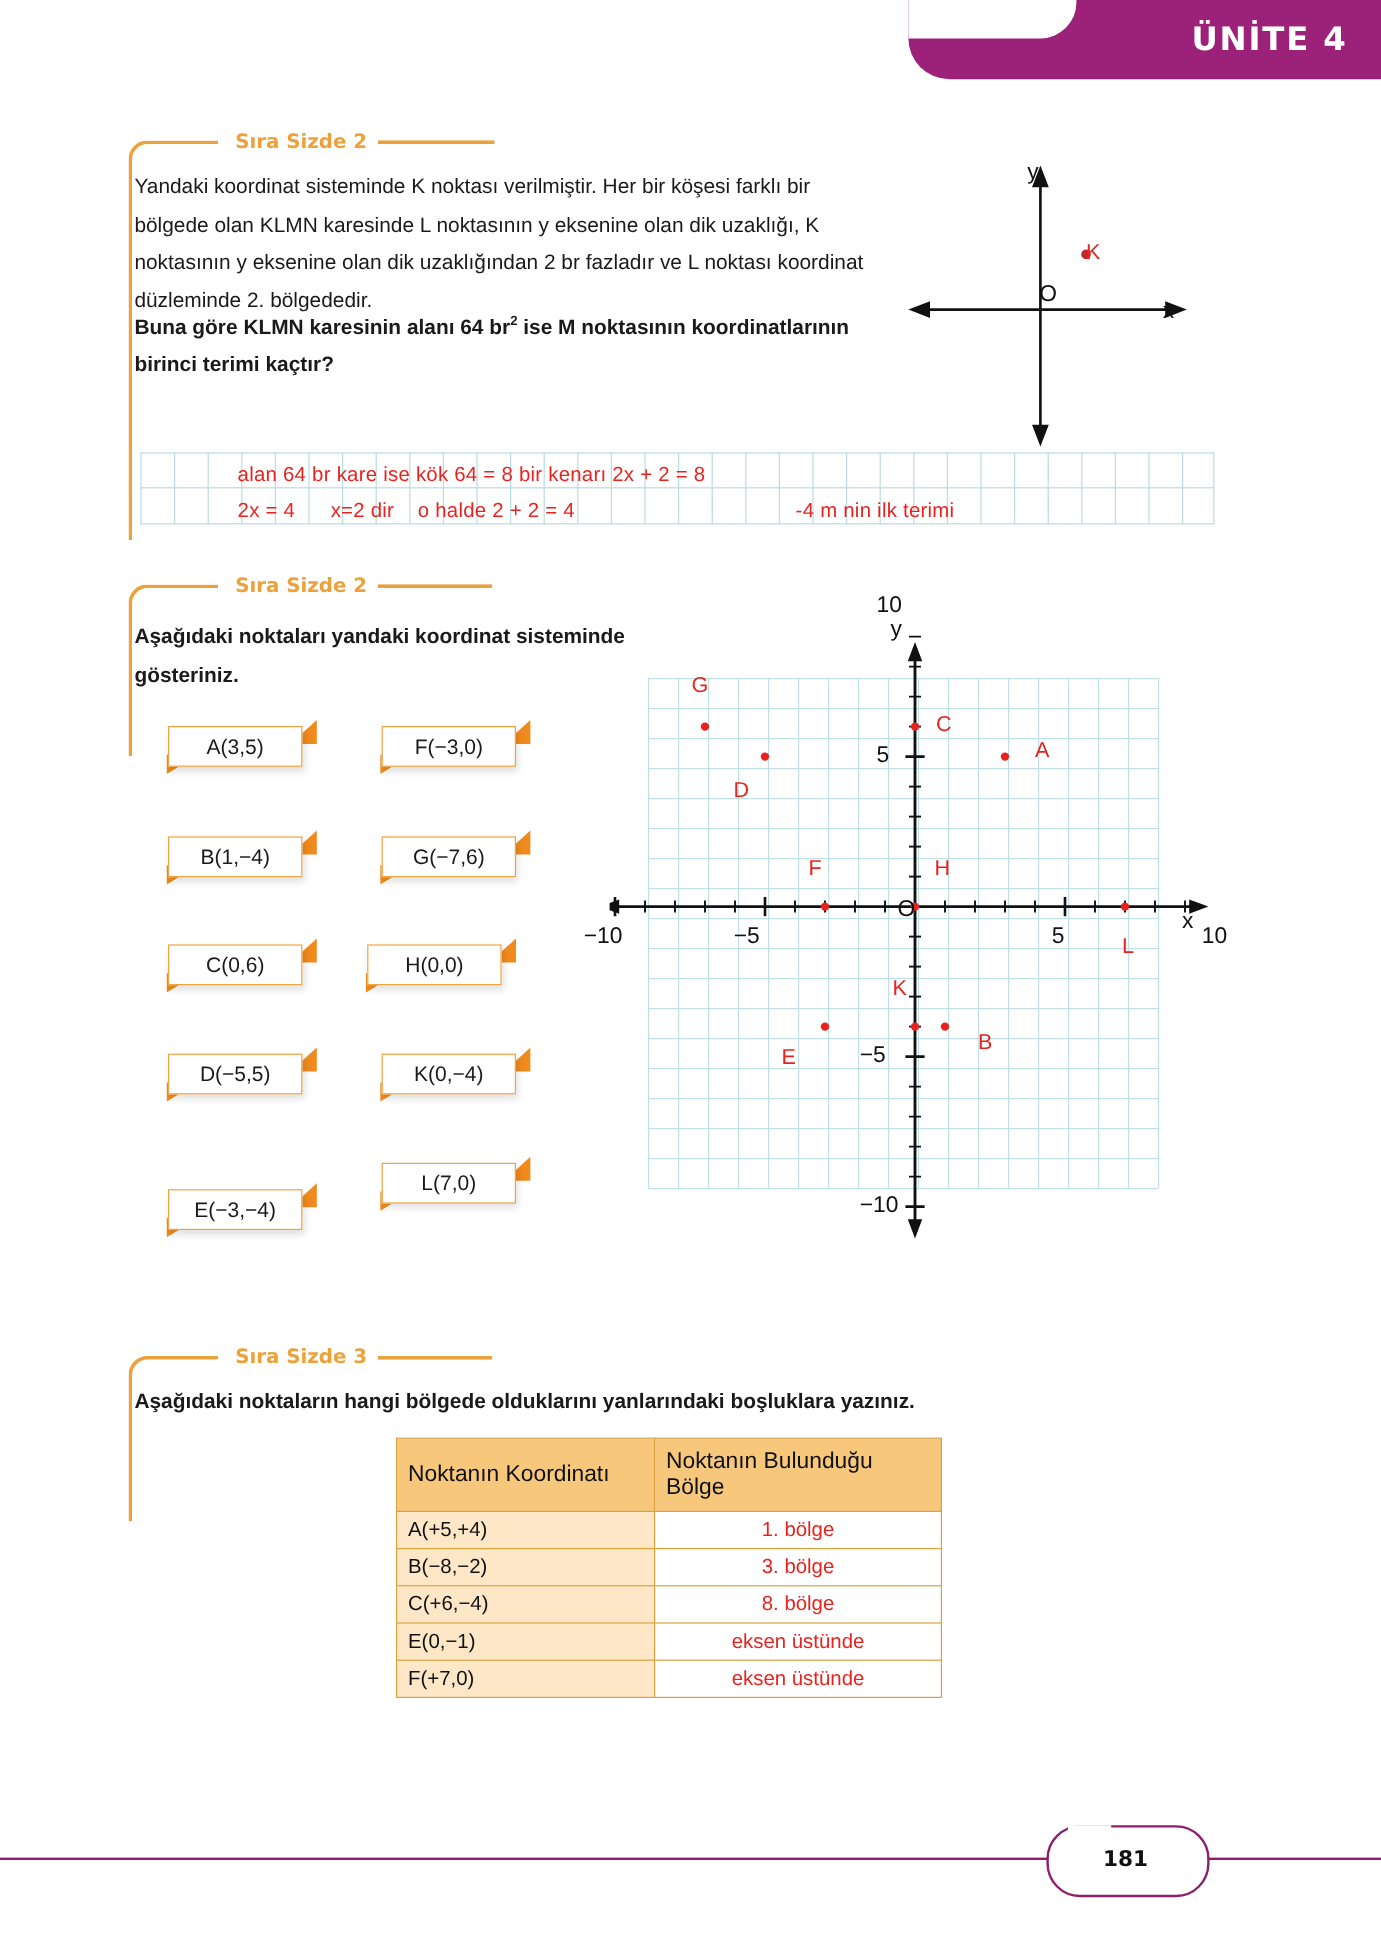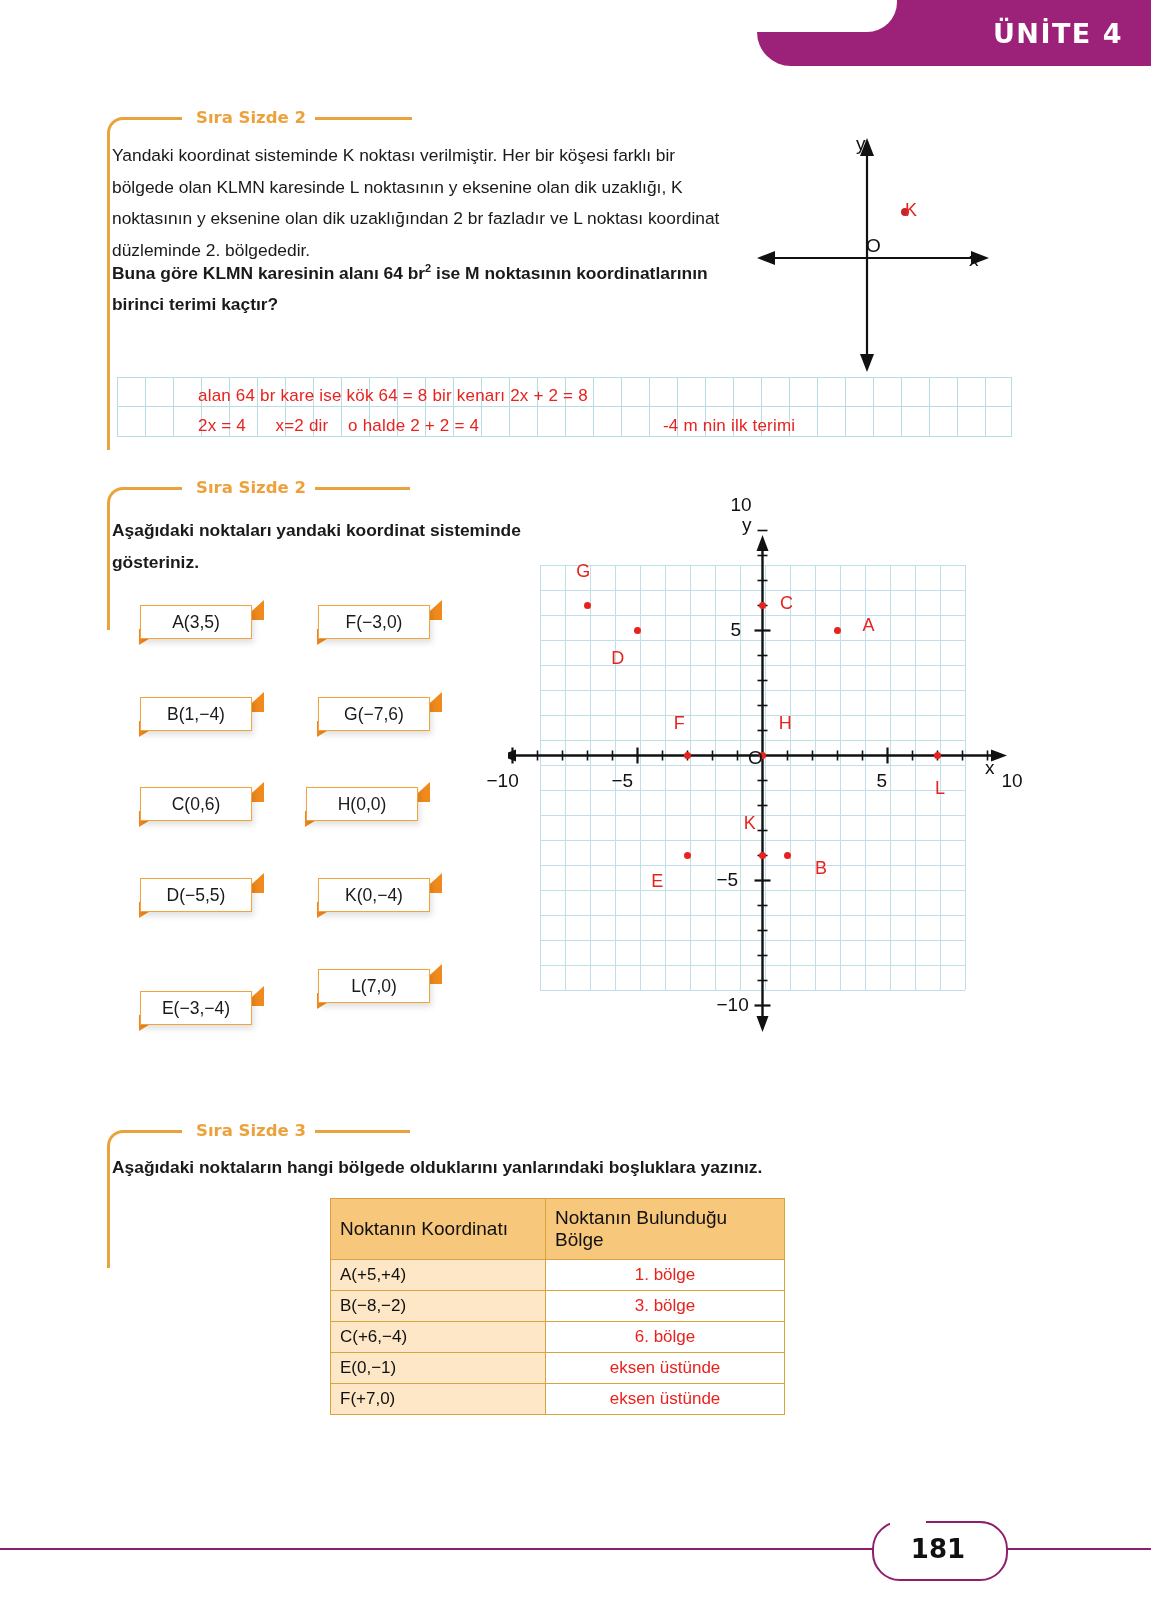--- a/index.html
+++ b/index.html
@@ -129,21 +129,21 @@
   #foot-rule{position:absolute;left:0;top:1548px;width:1151px;height:2px;background:#8d1f6b;}
   #foot-badge{
     position:absolute;left:872px;top:1521px;width:132px;height:56px;
     border:2px solid #8d1f6b;border-radius:28px;background:#ffffff;
   }
   #foot-mask-l{position:absolute;left:890px;top:1521px;width:36px;height:4px;background:#fff;}
   #foot-mask-r{position:absolute;left:948px;top:1573px;width:36px;height:4px;background:#fff;}
   #page-num{
     position:absolute;left:872px;top:1521px;width:132px;height:56px;
     display:flex;align-items:center;justify-content:center;
-    font-size:26px;font-weight:bold;color:#111;
+    font-size:18px;font-weight:bold;color:#111;
     font-family:"DejaVu Sans", sans-serif;
   }
 </style>
 </head>
 <body>
 
 <div id="unit-banner"></div>
 <div id="unit-banner-notch"></div>
 <div id="unit-title">ÜNİTE 4</div>
 
@@ -428,21 +428,21 @@
       <tr>
         <td class="c1">A(+5,+4)</td>
         <td class="c2">1. bölge</td>
       </tr>
       <tr>
         <td class="c1">B(−8,−2)</td>
         <td class="c2">3. bölge</td>
       </tr>
       <tr>
         <td class="c1">C(+6,−4)</td>
-        <td class="c2">6. bölge</td>
+        <td class="c2">8. bölge</td>
       </tr>
       <tr>
         <td class="c1">E(0,−1)</td>
         <td class="c2">eksen üstünde</td>
       </tr>
       <tr>
         <td class="c1">F(+7,0)</td>
         <td class="c2">eksen üstünde</td>
       </tr>
     </tbody>

